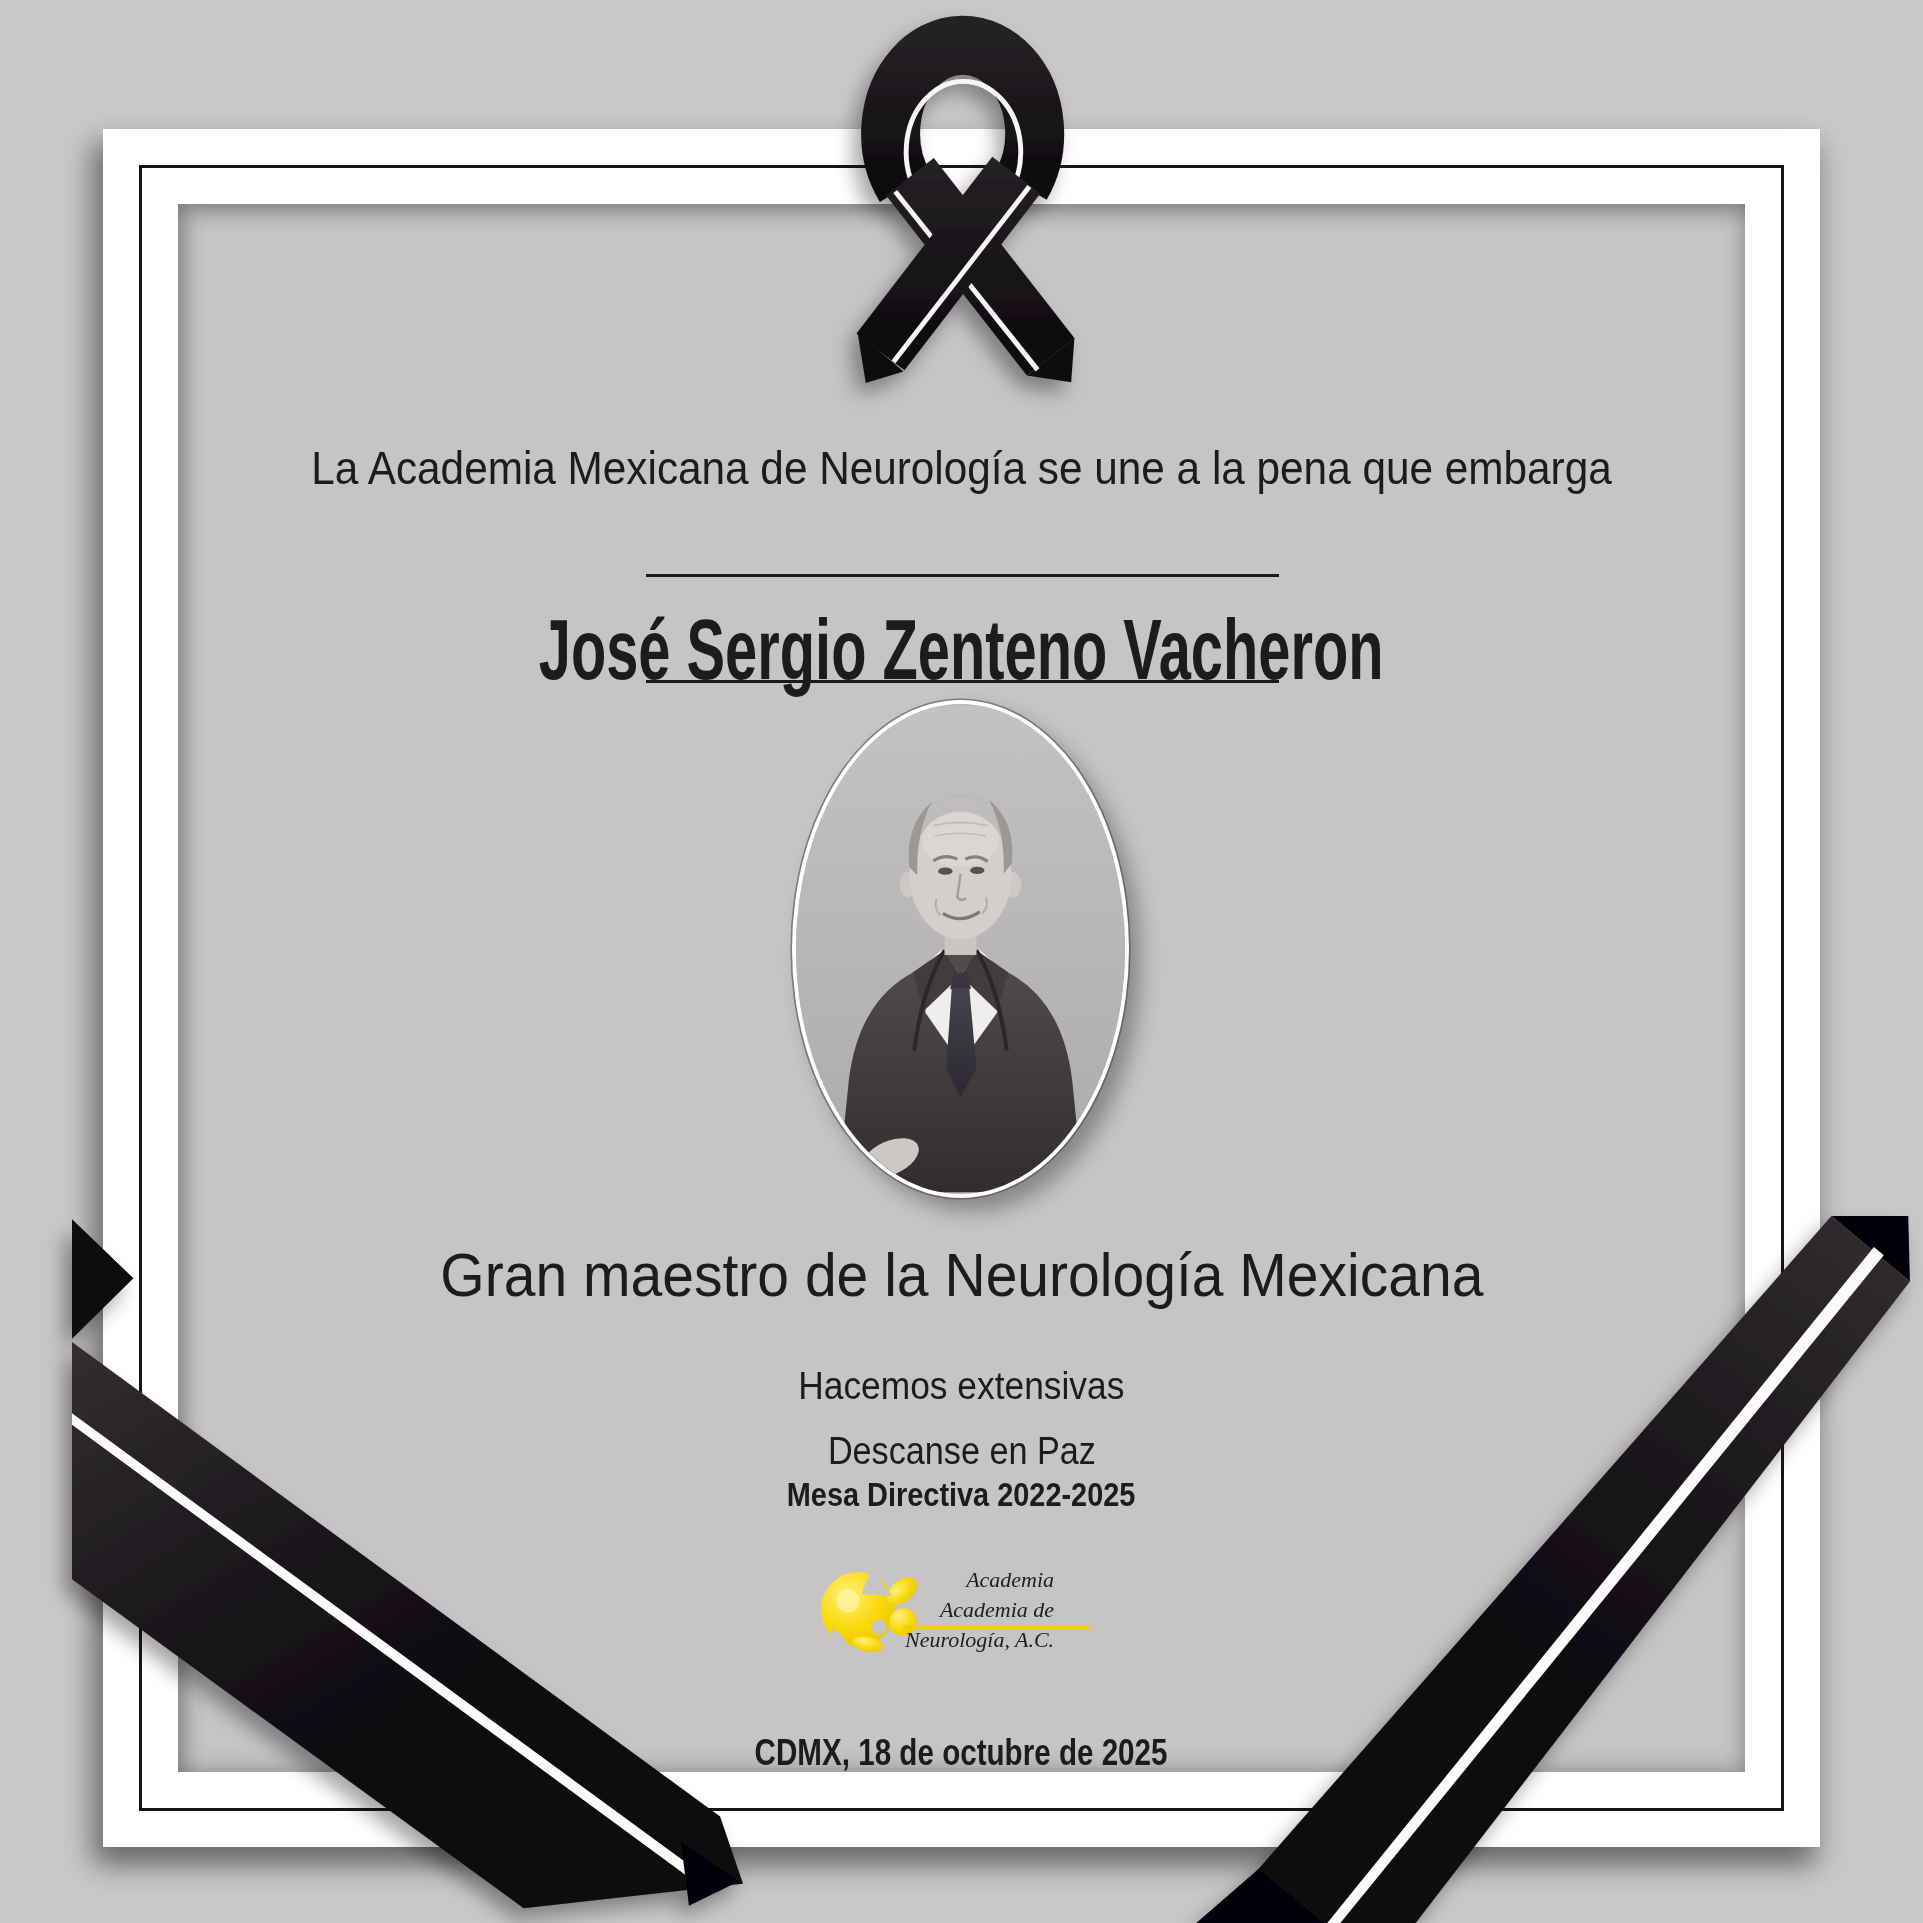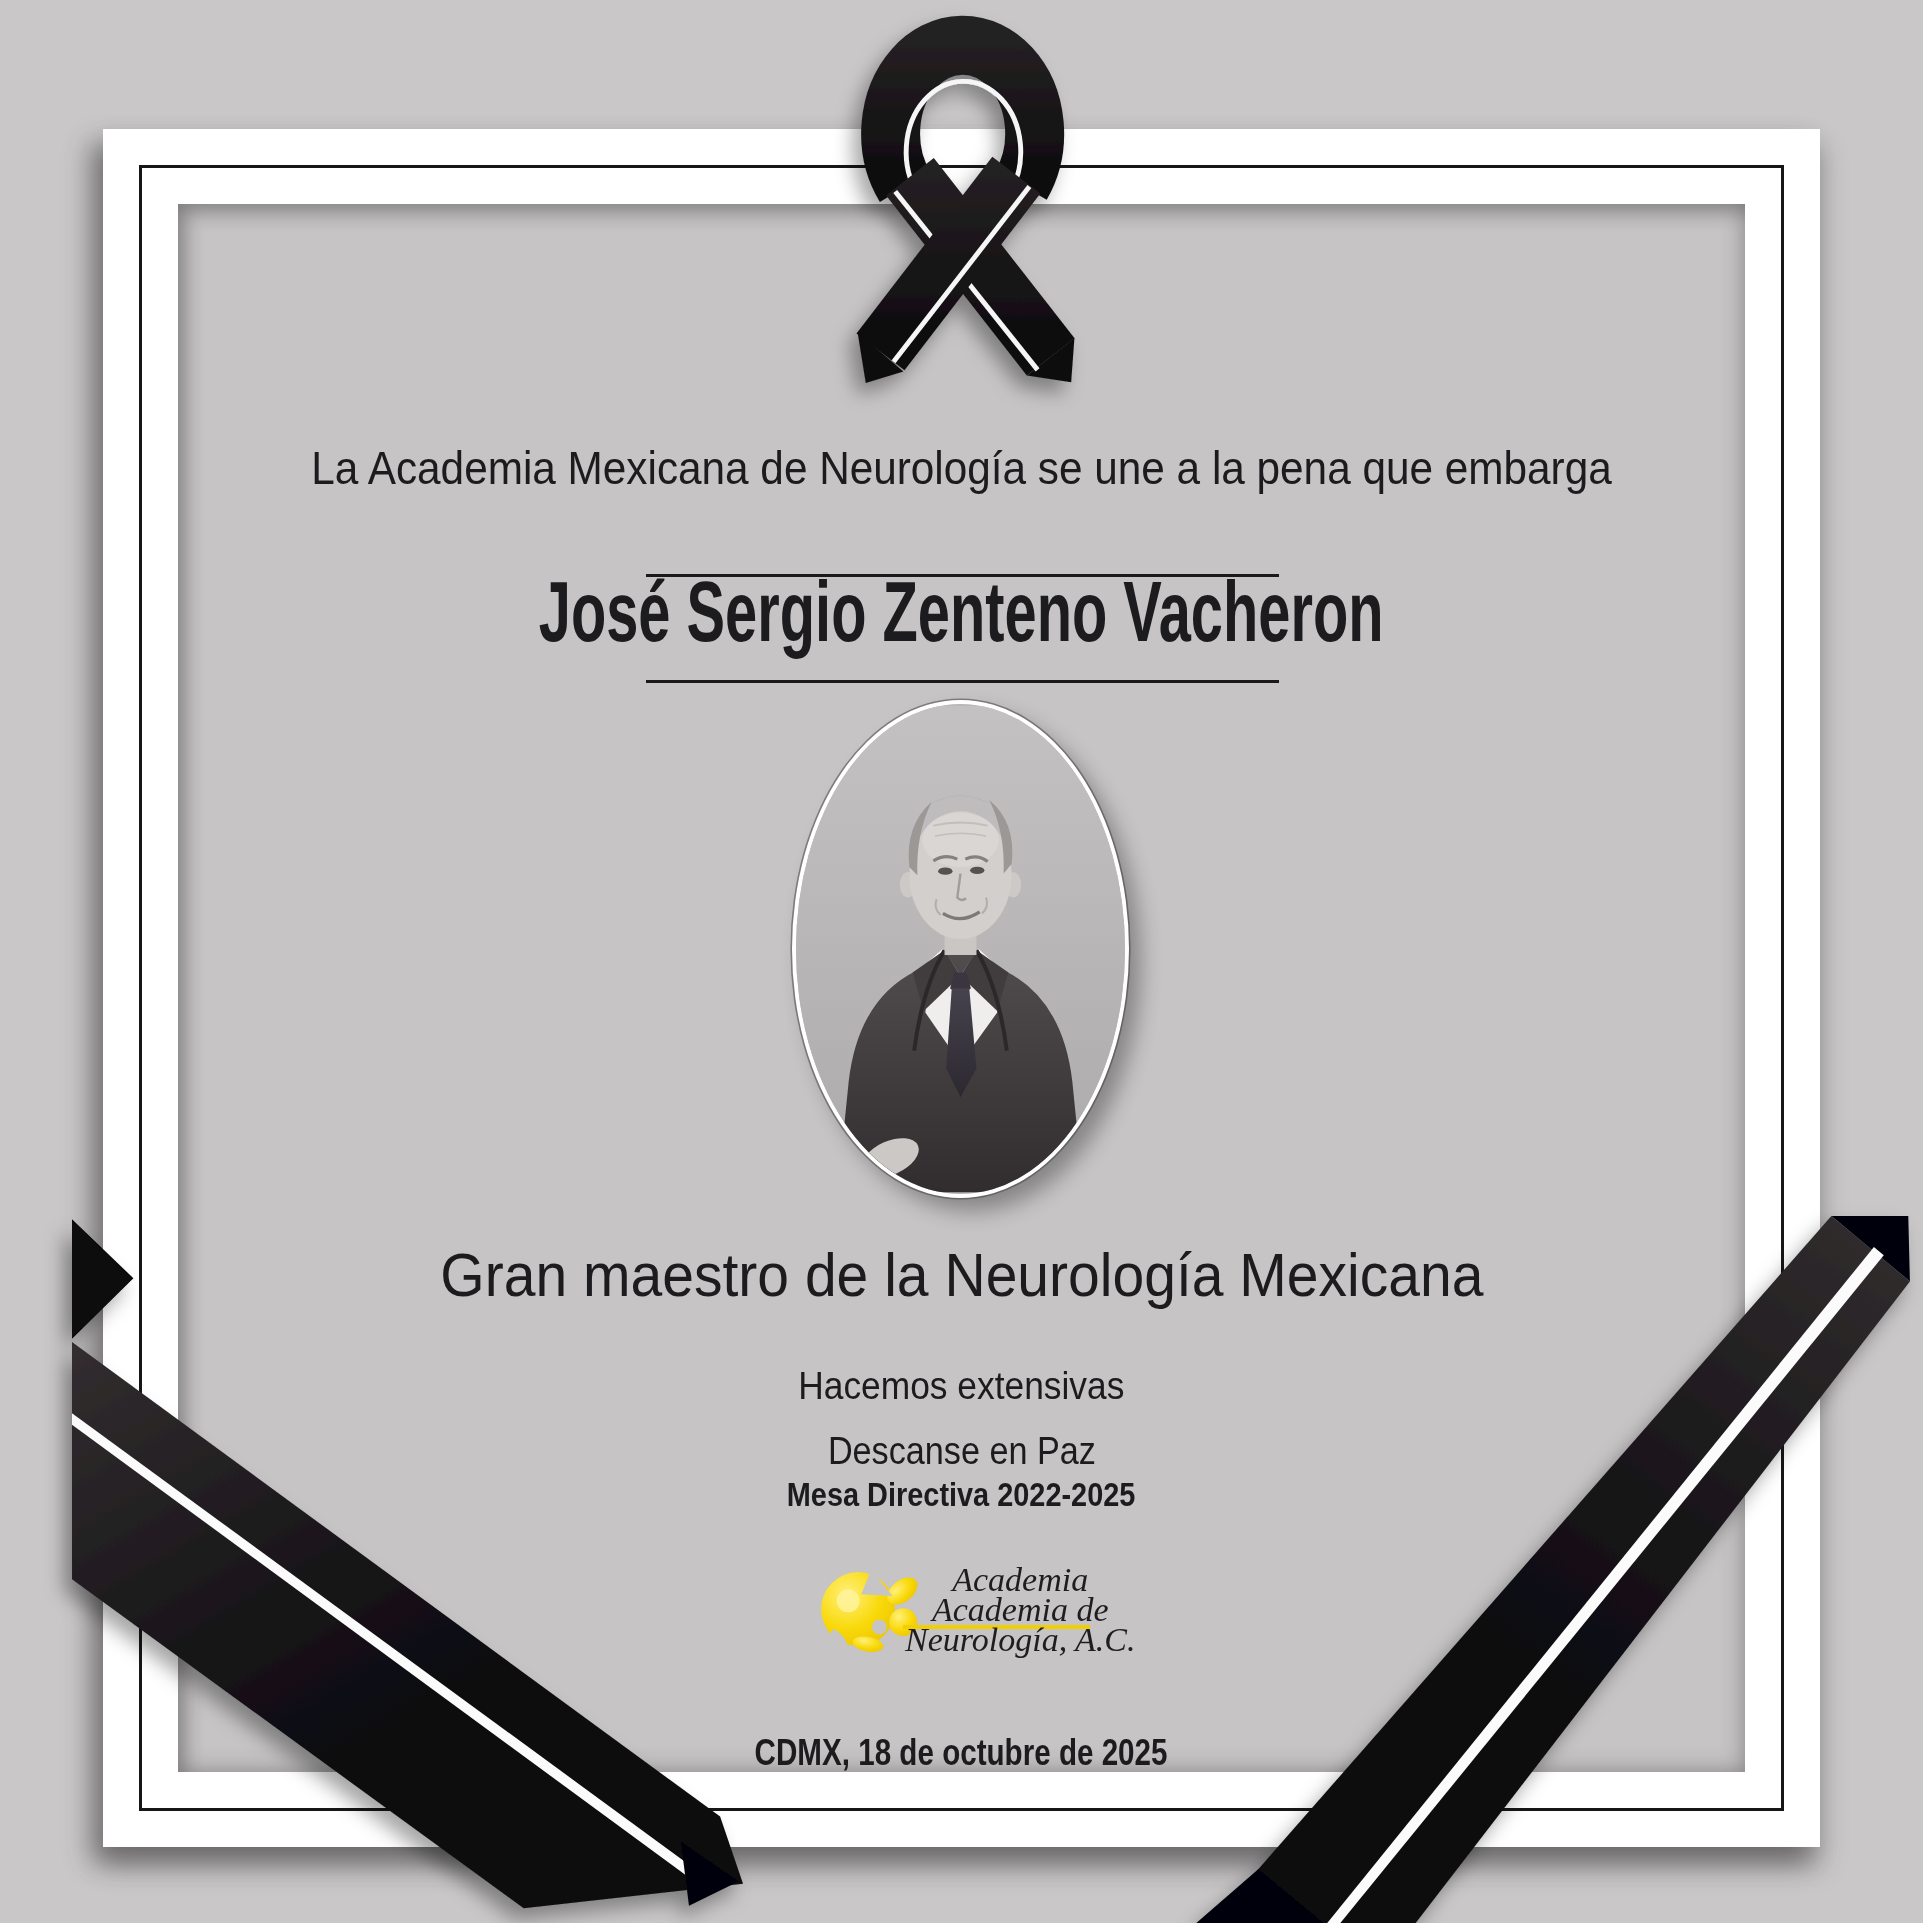--- a/index.html
+++ b/index.html
@@ -30,21 +30,21 @@
   }
 
   
   .tline{position:absolute;left:0;right:0;text-align:center;color:#1c1b1d;white-space:nowrap;}
   .cx{display:inline-block;transform:scaleX(0.9);transform-origin:50% 50%;}
 
   .intro{top:437px;font-size:47px;line-height:61px;font-weight:400;z-index:6;}
   .divider{position:absolute;left:646px;width:633px;height:3.3px;background:#1a1a1a;z-index:6;}
   .divider-top{top:574px;}
   .divider-bottom{top:680px;}
-  .name{top:563px;font-size:85px;font-weight:bold;z-index:6;}
+  .name{top:601px;font-size:85px;font-weight:bold;z-index:6;}
   .name .cx{transform:scaleX(0.68);}
 
   .tribute-title{top:1239px;font-size:62px;z-index:6;}
   .tribute-title .cx{transform:scaleX(0.92);}
   .condolence{top:1360px;font-size:38px;line-height:52px;z-index:6;}
   .condolence .cx{transform:scaleX(0.93);}
   .farewell{top:1430px;font-size:38px;z-index:6;}
   .board{top:1475px;font-size:34px;font-weight:bold;z-index:6;}
   .board .cx{transform:scaleX(0.85);}
   .date-place{top:1732px;font-size:37px;font-weight:bold;z-index:6;}
@@ -61,21 +61,21 @@
     box-shadow:0 0 0 1.6px rgba(70,68,70,.55), 11.5px 13px 21px rgba(0,0,0,.32);
     z-index:6;
   }
   .portrait svg{display:block;width:100%;height:100%;}
 
   
   .logo-icon{position:absolute;left:817px;top:1568px;width:119px;height:83px;z-index:6;}
   .logo-text{
     position:absolute;left:905px;top:1565px;z-index:7;
     font-family:"Liberation Serif", serif;font-style:italic;
-    font-size:34px;line-height:30px;color:#1e1d1f;text-align:center;white-space:nowrap;
+    font-size:22px;line-height:30px;color:#1e1d1f;text-align:right;white-space:nowrap;
   }
   .logo-rule{position:absolute;left:903px;top:1625px;width:187px;height:4.1px;background:#f2cf00;z-index:6;}
 
   
   #ribbons{position:absolute;inset:0;z-index:30;pointer-events:none;}
 </style>
 </head>
 <body>
 
 <div id="canvas">

